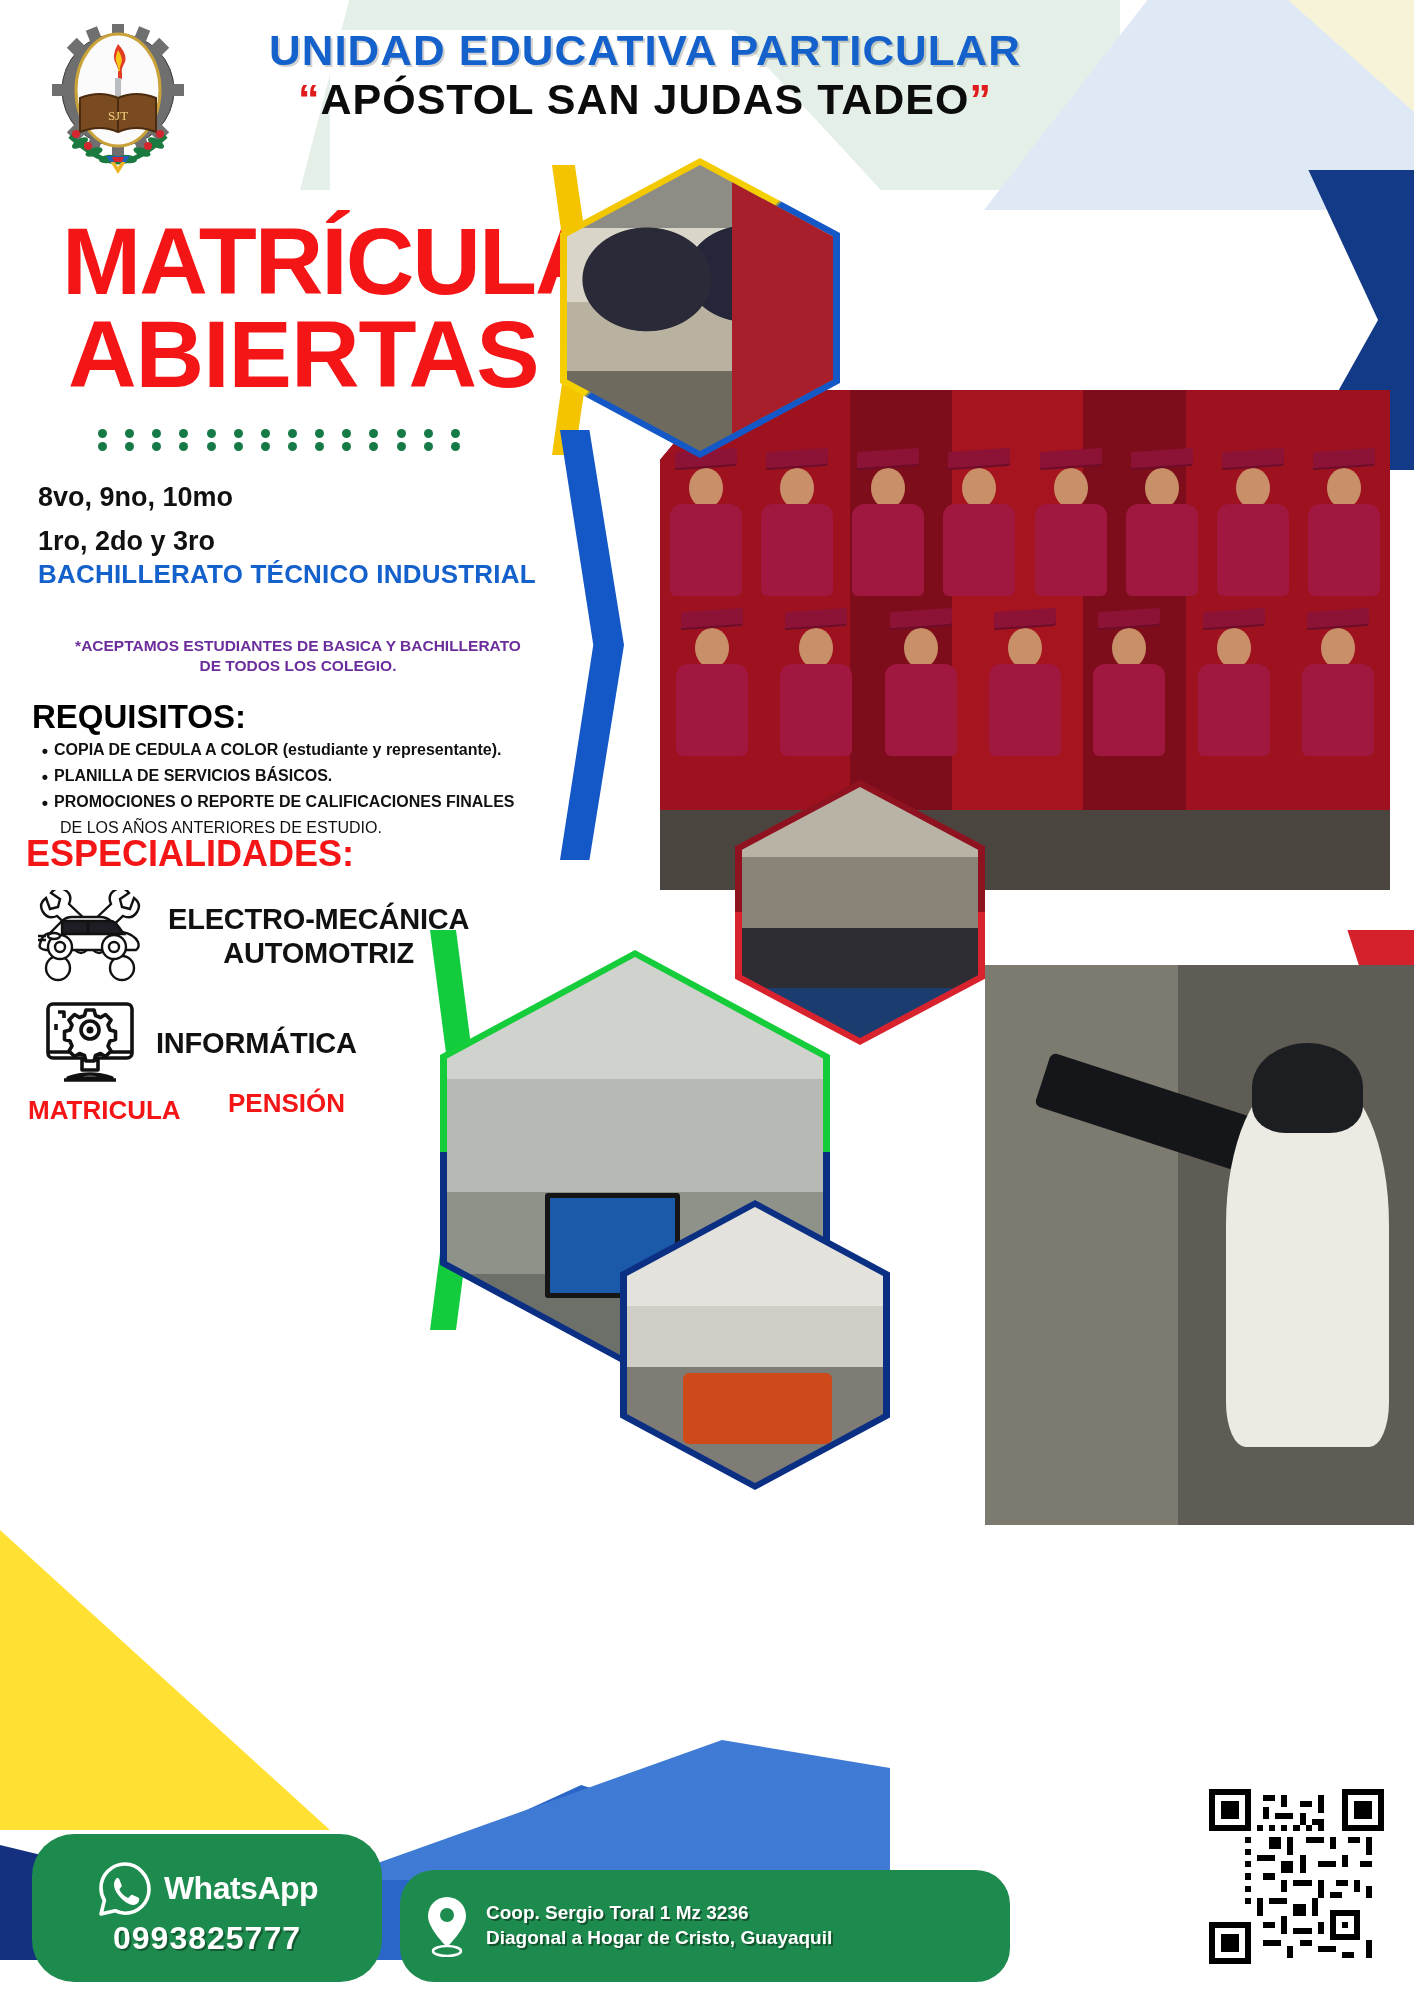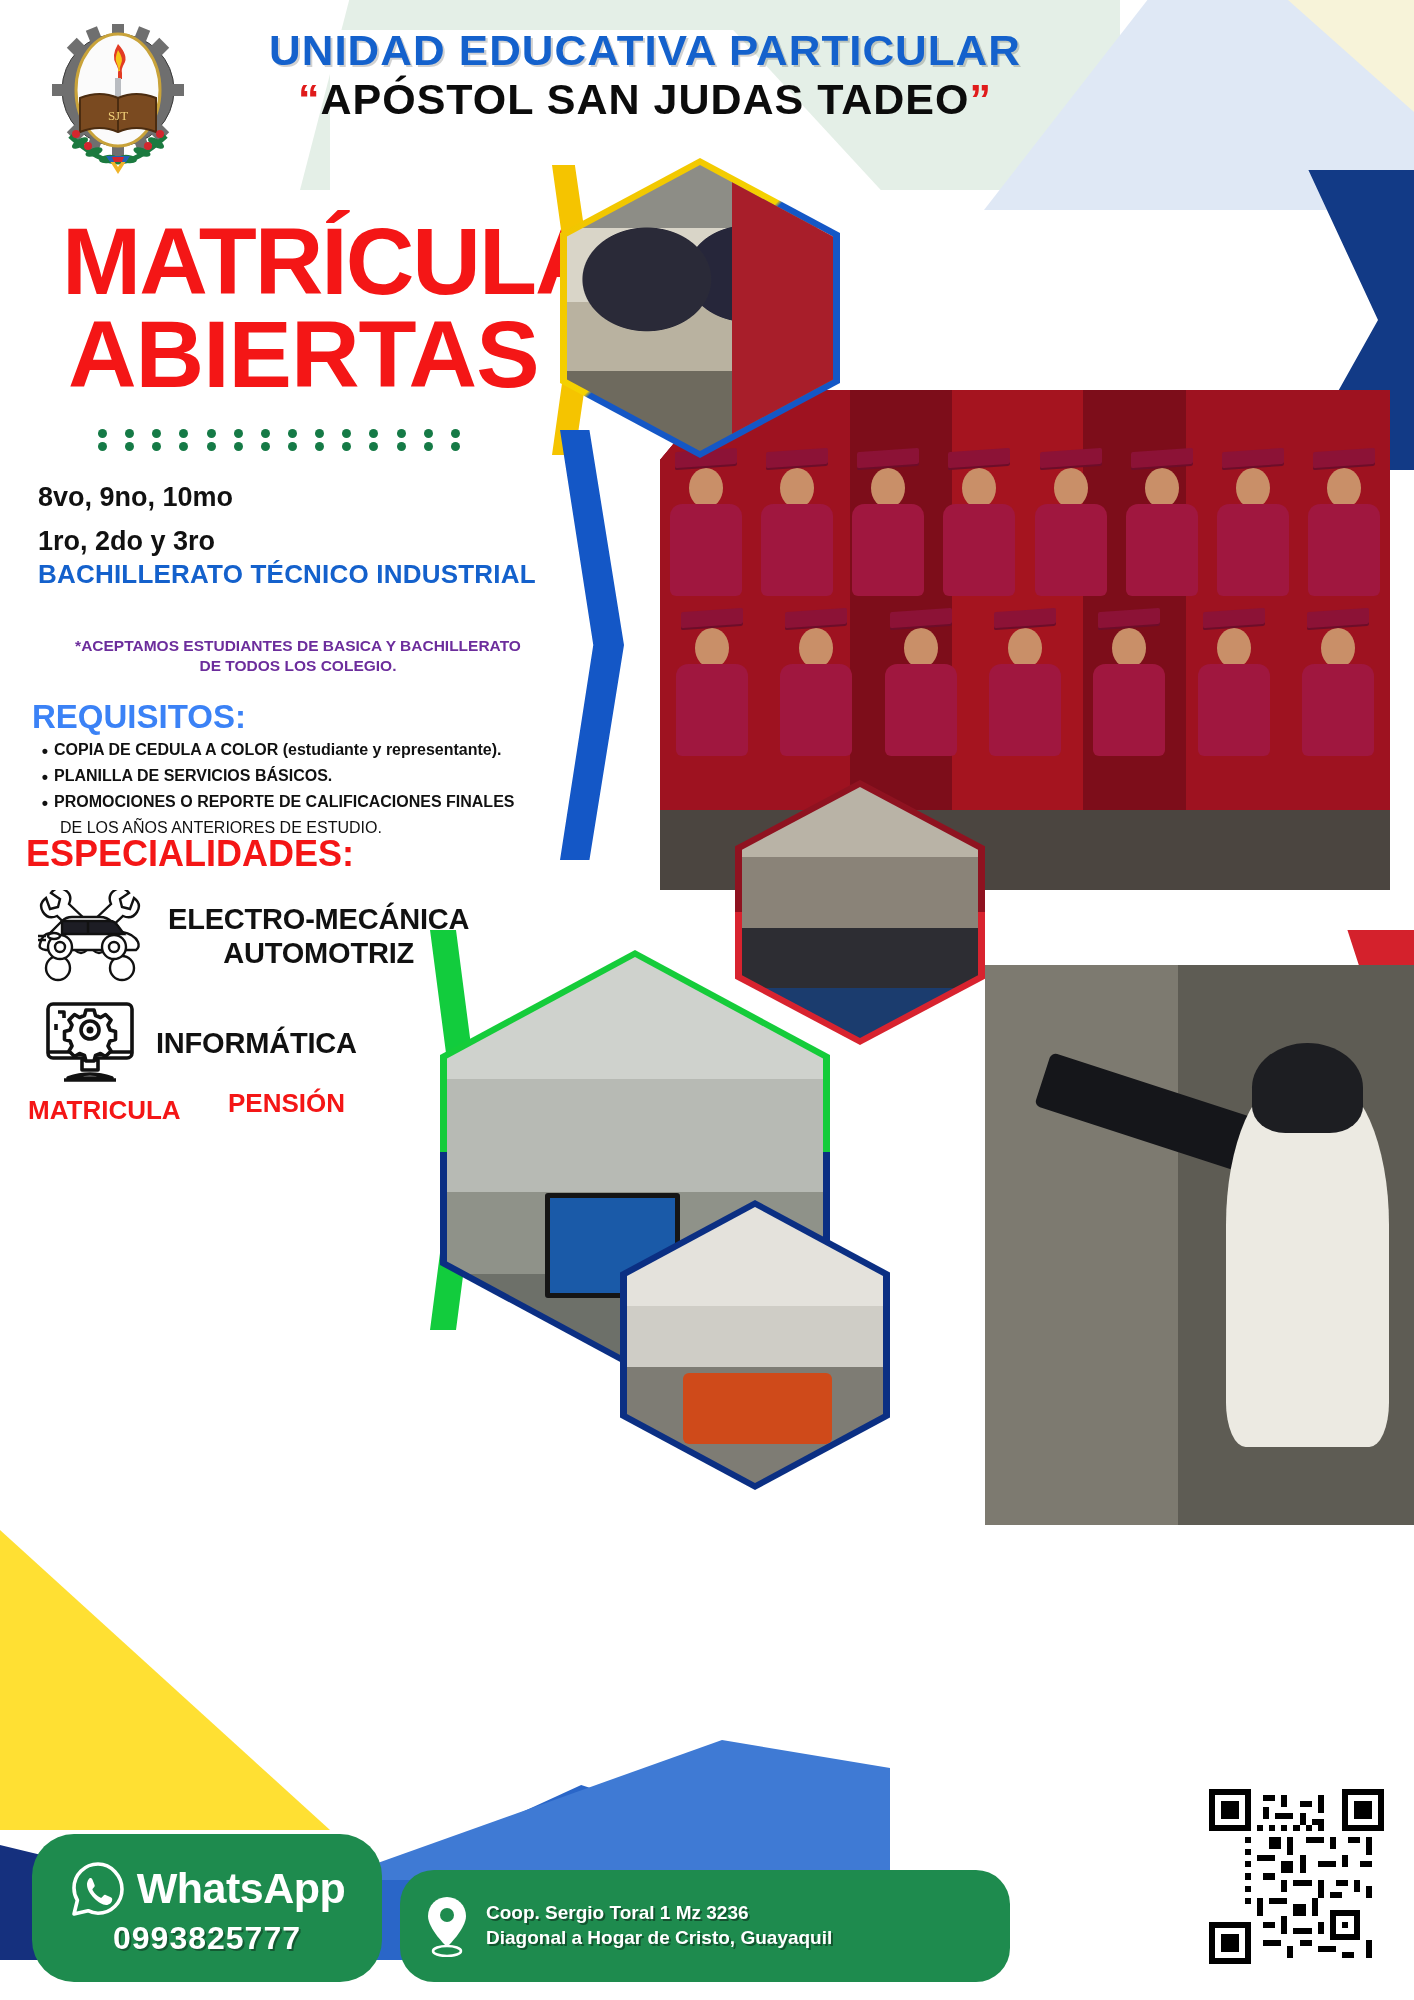--- a/index.html
+++ b/index.html
@@ -102,21 +102,21 @@
   .lvl-black { font-size:27px; font-weight:bold; color:#111; line-height:1.26; }
   .lvl-blue { font-size:26px; font-weight:bold; color:#1461cc; line-height:1.3;
               letter-spacing:0.2px; }
   .lvl-gap { height:10px; }
 
   .note { position:absolute; left:38px; top:636px; width:520px; text-align:center;
           color:#6c2d9c; font-size:15.5px; font-weight:bold; line-height:1.32; }
 
   
   .req-title { position:absolute; left:32px; top:698px; font-size:33px;
-               font-weight:bold; color:#3b82f6; }
+               font-weight:bold; color:#000000; }
   .req-list { position:absolute; left:36px; top:738px; width:540px; }
   .req-item { display:flex; align-items:flex-start; font-size:16px; font-weight:bold;
               color:#111; line-height:1.55; }
   .req-bullet { width:18px; flex:none; text-align:center; font-size:18px; line-height:1.45; }
   .req-text { flex:1; }
   .req-sub { margin-left:24px; font-size:16px; font-weight:normal; color:#111; line-height:1.55; }
 
   
   .esp-title { position:absolute; left:26px; top:833px; font-size:36px;
                font-weight:bold; color:#f41616; }
@@ -204,21 +204,21 @@
   
   .qr { position:absolute; right:30px; bottom:36px; width:175px; height:175px;
         background:#fff; }
 
   
   .wa-pill { position:absolute; left:32px; bottom:18px; width:350px; height:148px;
              background:#1e8b4e; border-radius:42px; display:flex; flex-direction:column;
              align-items:center; justify-content:center; }
   .wa-top { display:flex; align-items:center; gap:10px; }
   .wa-icon { width:58px; height:58px; flex:none; }
-  .wa-text { font-size:43px; font-weight:bold; color:#fff; letter-spacing:-0.5px; }
+  .wa-text { font-size:32px; font-weight:bold; color:#fff; letter-spacing:-0.5px; }
   .wa-num { font-size:32px; font-weight:bold; color:#fff; letter-spacing:1px;
             text-shadow:2px 2px 0 rgba(0,0,0,0.35); margin-top:2px; }
 
   .addr-pill { position:absolute; left:400px; bottom:18px; width:610px; height:112px;
                background:#1e8b4e; border-radius:34px; display:flex; align-items:center;
                padding:0 24px; gap:16px; }
   .pin-icon { width:46px; height:62px; flex:none; }
   .addr-text { color:#fff; font-size:19px; font-weight:bold; line-height:1.3;
                text-shadow:2px 2px 0 rgba(0,0,0,0.4); }
 </style>

